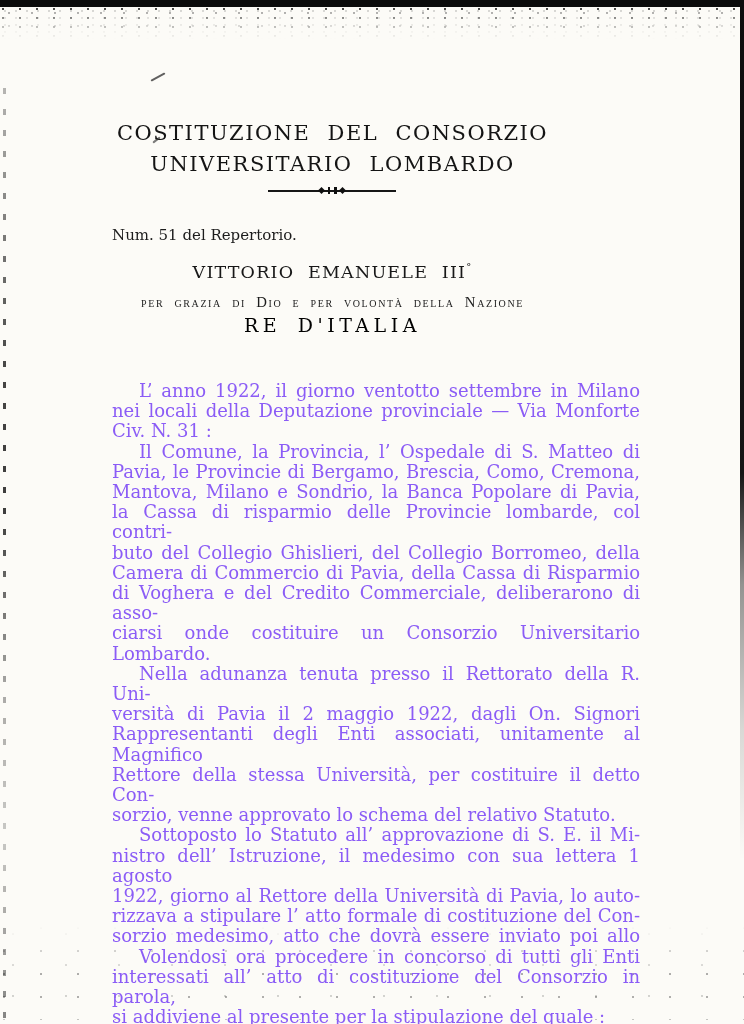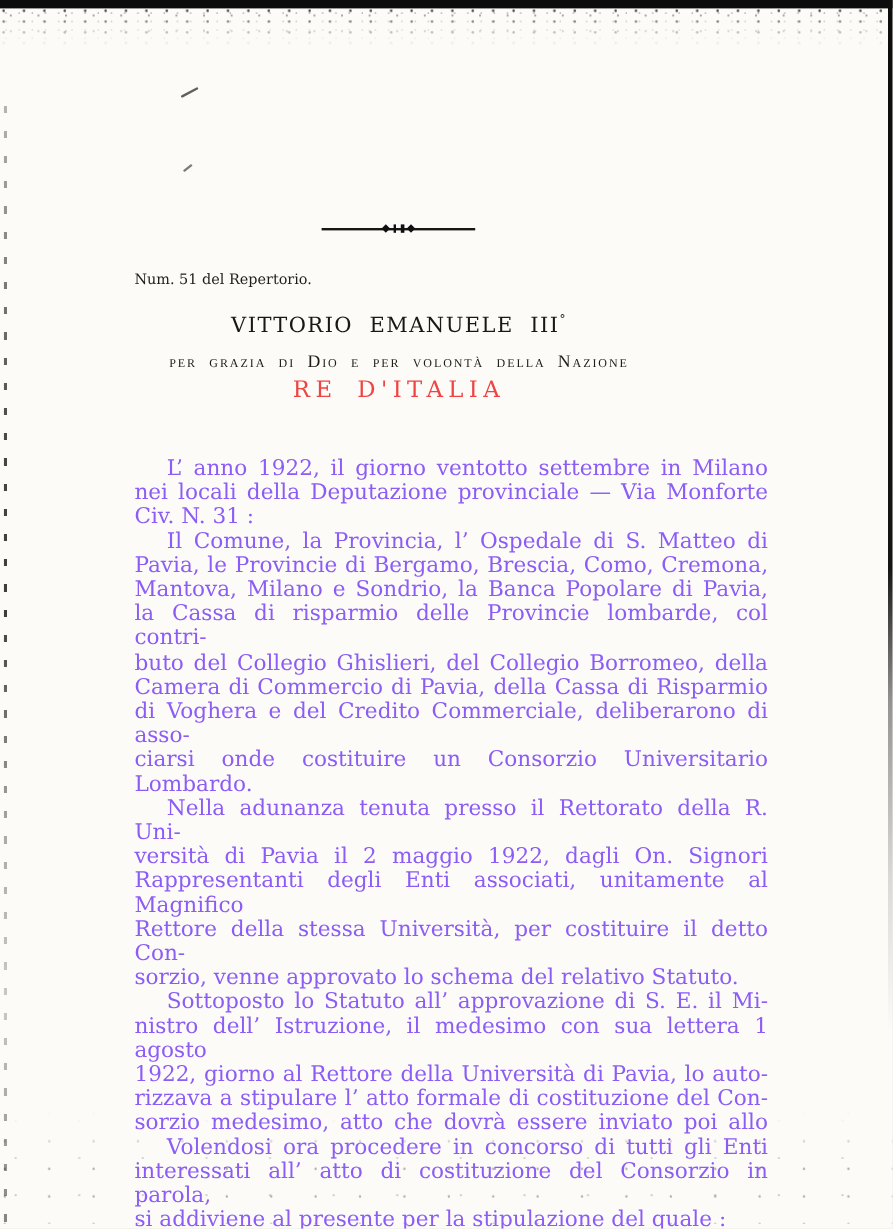--- a/index.html
+++ b/index.html
@@ -49,47 +49,51 @@
     font-size:21px; font-weight:normal; text-align:center; color:#141414;
     letter-spacing:1.5px; word-spacing:9px; line-height:31px;
   }
   .title .tl { display:block; }
   .divider { position:absolute; top:186px; left:268px; width:128px; height:9px;
              display:flex; align-items:center; justify-content:center; gap:3px; }
   .divider::before { content:""; position:absolute; left:0; right:0; top:4px; height:1.8px; background:#161616; }
   .orn { position:relative; background:#101010; }
   .orn.d { width:5px; height:5px; transform:rotate(45deg); }
   .orn.b { width:2.5px; height:7px; margin:0 .5px; }
-  .repertorio { position:absolute; top:226px; left:112px; font-size:12px; }
+  .repertorio { position:absolute; top:226px; left:112px; font-size:15px; }
   .king { position:absolute; top:262px; left:85px; width:495px; text-align:center;
           font-size:17.5px; letter-spacing:1.2px; word-spacing:7px; color:#181818; }
   .king sup { font-size:10px; position:relative; top:-1px; }
   .motto { position:absolute; top:294px; left:85px; width:495px; text-align:center;
            font-variant:small-caps; font-size:14.8px; letter-spacing:1.6px; word-spacing:5px;font-family:Liberation Serif, serif; }
   .retitle { position:absolute; top:314px; left:85px; width:495px; text-align:center;
-             font-size:19px; letter-spacing:4.5px; word-spacing:6px; color:#ef4444; }
+             font-size:19px; letter-spacing:4.5px; word-spacing:6px; color:#000000; }
   .docbody { position:absolute; top:381px; left:112px; width:528px;
              font-size:18px; line-height:20.2px; color:#8b5cf6; }
   .bline { text-align:justify; text-align-last:justify; text-justify:inter-word; }
   .bline.noj { text-align-last:left; }
   .bline.ind { text-indent:27px; }
 </style>
 </head>
 <body>
 
 <div class="page">
 
   <div class="edge-top"></div>
   <div class="noise-top"></div>
   <div class="edge-right"></div>
   <div class="edge-left"></div>
   <div class="noise-bottom"></div>
   <div class="mark1"></div>
   <div class="mark2"></div>
 
+  <h1 class="title">
+    <span class="tl">COSTITUZIONE DEL CONSORZIO</span>
+    <span class="tl">UNIVERSITARIO LOMBARDO</span>
+  </h1>
 
   <div class="divider">
     <span class="orn d"></span>
     <span class="orn b"></span>
     <span class="orn b"></span>
     <span class="orn d"></span>
   </div>
 
   <div class="repertorio">Num. 51 del Repertorio.</div>
 

